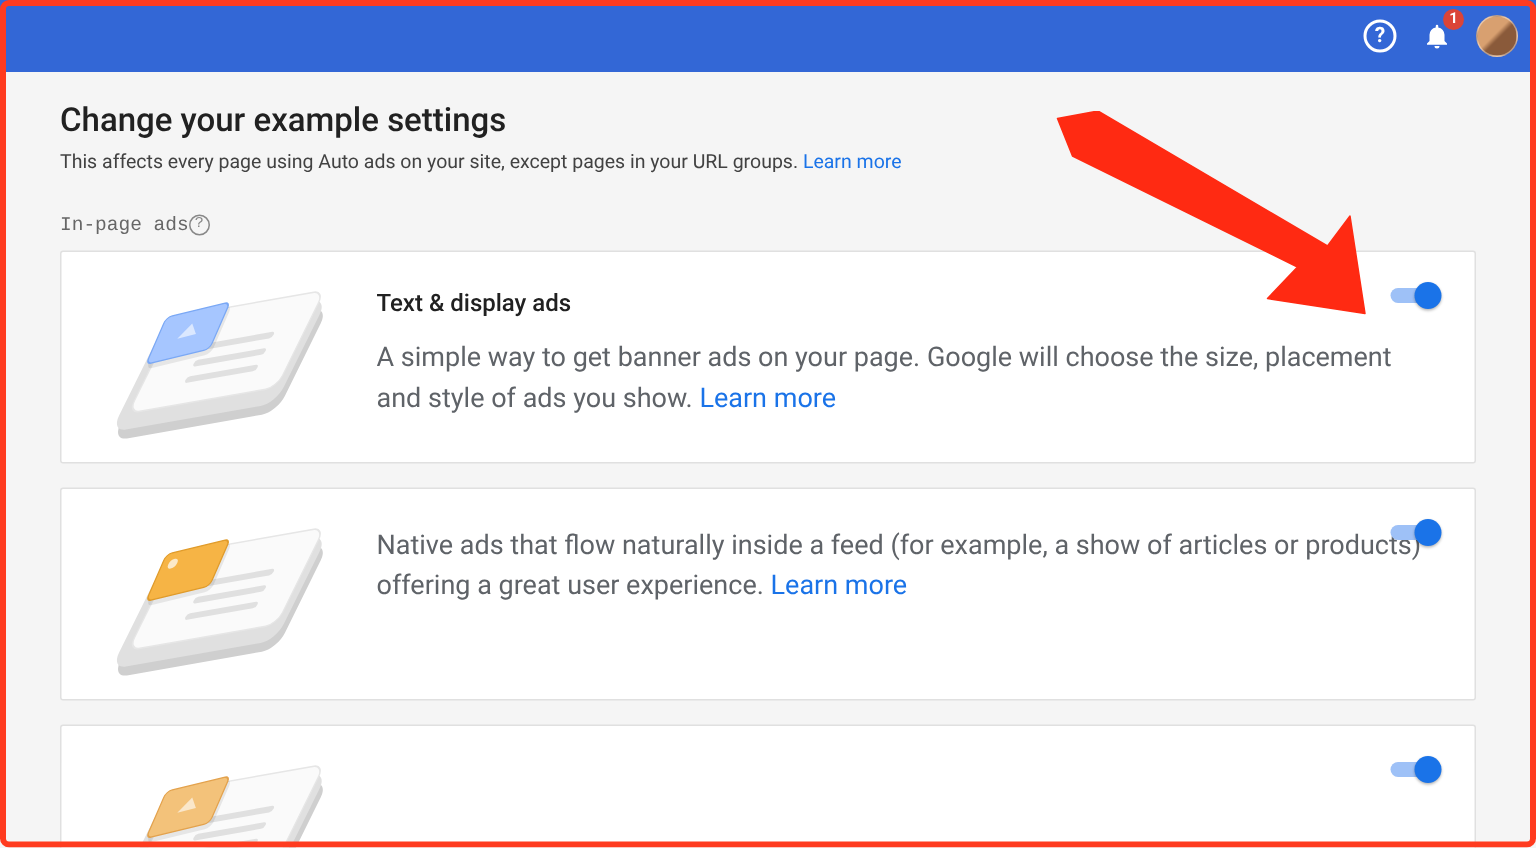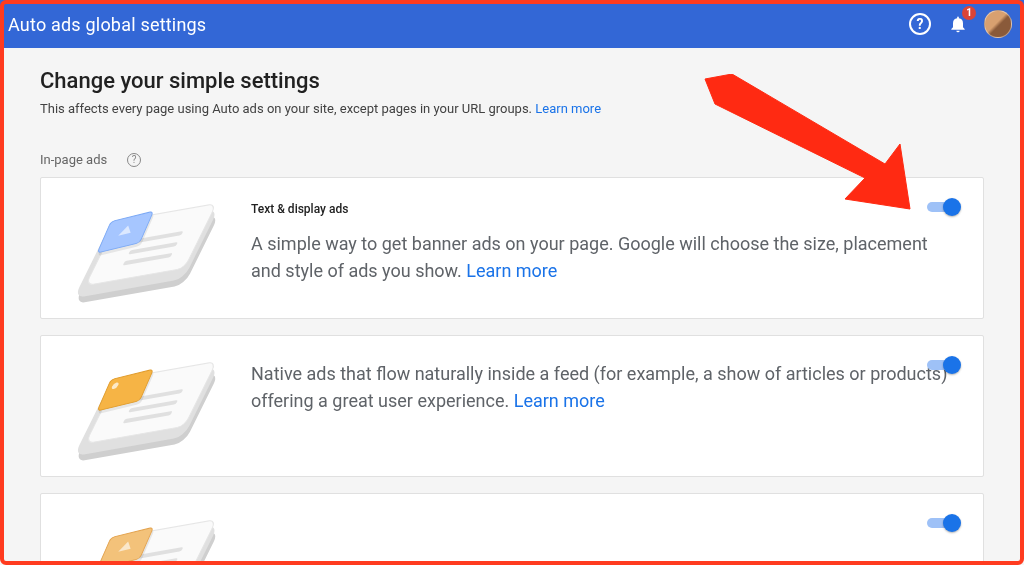--- a/index.html
+++ b/index.html
@@ -43,40 +43,40 @@
     min-width:14px; height:14px; line-height:14px; text-align:center; border-radius:7px; padding:0 3px;
   }
   .avatar {
     width:28px;height:28px;border-radius:50%;
     background: linear-gradient(135deg,#d8a070 45%,#8a5a3a 55%);
     margin-left:10px; border:1px solid rgba(255,255,255,.4);
   }
 
   .content { padding: 20px 40px 0 40px; }
   h1.page-title { font-size: 22px; font-weight: 500; color: #212121; margin-bottom: 8px; }
-  .subtitle { font-size: 13px; color: #424242; margin-bottom: 36px; }
+  .subtitle { font-size: 13px; color: #424242; margin-bottom: 26px; }
   .subtitle a, .link { color: #1a73e8; text-decoration: none; cursor:pointer; }
 
-  .section-label { font-size: 13px; color: #666; display:flex; align-items:center; gap:20px; margin-bottom:10px; }
+  .section-label { font-size: 13px; color: #666; display:flex; align-items:center; gap:0; margin-bottom:10px;font-family:Liberation Mono, monospace; }
   .help-mini {
     width:14px;height:14px;border:1.3px solid #888;border-radius:50%;
     display:inline-flex;align-items:center;justify-content:center;font-size:10px;color:#888;
     cursor:pointer;
   }
 
   .card {
     background:#fff; border:1px solid #e0e0e0; border-radius:2px;
     padding: 22px 28px 22px 22px;
     display:flex; align-items:flex-start; gap: 28px;
     margin-bottom: 16px;
     position: relative;
   }
   .card .illus { flex: 0 0 160px; height: 96px; display:flex; align-items:center; justify-content:center; }
   .card .body { flex: 1; padding-top: 2px; }
-  .card .body .card-title { font-size: 12px; font-weight:500; color:#212121; margin-bottom:14px; }
+  .card .body .card-title { font-size: 16px; font-weight:500; color:#212121; margin-bottom:14px; }
   .card .body .card-desc { font-size: 18px; color:#5f6368; line-height:1.5; }
 
   .toggle {
     position:absolute; top:20px; right:24px;
     width: 32px; height: 18px; cursor:pointer;
   }
   .toggle .track {
     position:absolute; top:4px; left:0; width:32px; height:10px; border-radius:5px;
     background:#9ec1f7;
   }
@@ -118,36 +118,35 @@
   
   .arrow {
     position:absolute; z-index:60; pointer-events:none;
     left: 700px; top: 74px; width: 220px; height: 160px;
   }
 </style>
 </head>
 <body>
 
 <div class="topbar">
-  <div class="topbar-title">Auto ads global settings</div>
   <div class="topbar-spacer"></div>
   <div class="topbar-icon">
     <div class="help-circle">?</div>
   </div>
   <div class="topbar-icon bell">
     <svg viewBox="0 0 24 24">
         <path d="M12 22a2 2 0 0 0 2-2h-4a2 2 0 0 0 2 2zm6-6V11a6 6 0 0 0-5-5.9V4a1 1 0 1 0-2 0v1.1A6 6 0 0 0 6 11v5l-2 2v1h16v-1l-2-2z"></path>
       </svg>
     <div class="badge">1</div>
   </div>
   <div class="avatar"></div>
 </div>
 
 <div class="content">
-  <h1 class="page-title">Change your simple settings</h1>
+  <h1 class="page-title">Change your example settings</h1>
   <p class="subtitle">
     <span>This affects every page using Auto ads on your site, except pages in your URL groups. </span><a class="link">Learn more</a>
   </p>
 
   <div class="section-label">
     <span>In-page ads</span>
     <span class="help-mini">?</span>
   </div>
 
   <div class="card">

